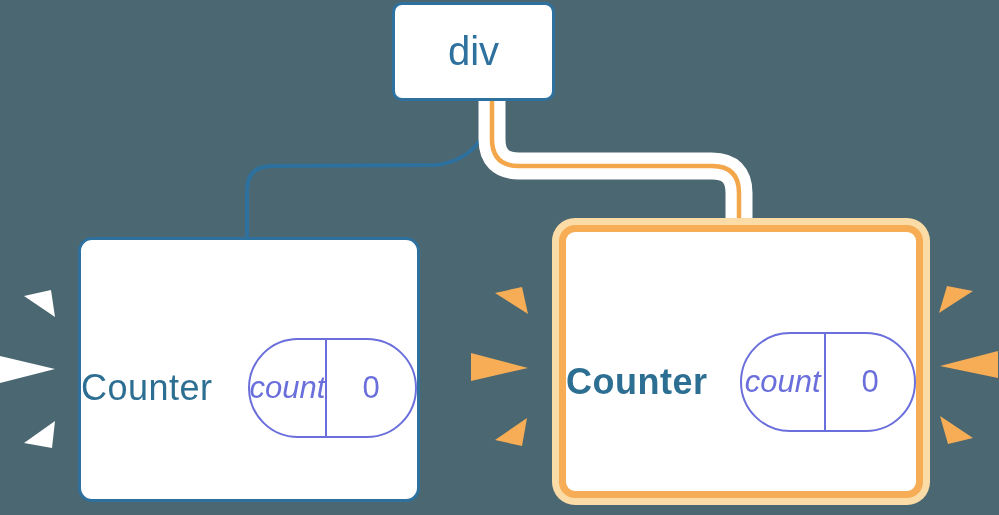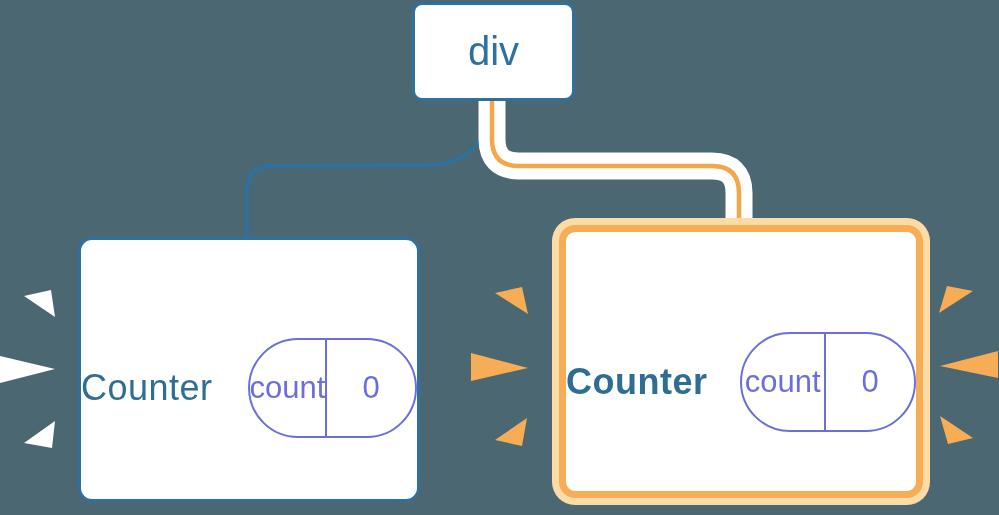--- a/index.html
+++ b/index.html
@@ -36,21 +36,21 @@
   .spark-orange { fill: var(--orange); }
 
   .node {
     position: absolute;
     background: var(--white);
     display: flex;
     align-items: center;
     justify-content: center;
   }
   .root-node {
-    left: 412px; top: 2px;
+    left: 392px; top: 2px;
     width: 163px; height: 99px;
     border: 3px solid var(--blue);
     border-radius: 10px;
     font-size: 40px;
     font-weight: 500;
     color: var(--blue);
   }
   .card {
     position: absolute;
     background: var(--white);
@@ -92,20 +92,21 @@
     background: var(--white);
   }
   .state-name {
     flex: 1;
     display: flex;
     align-items: center;
     justify-content: center;
     font-size: 31px;
     color: var(--purple);
     border-right: 2px solid var(--purple);
+    font-style: italic;
   }
   .state-value {
     width: 88px;
     display: flex;
     align-items: center;
     justify-content: center;
     font-size: 31px;
     color: var(--purple);
   }
 </style>

